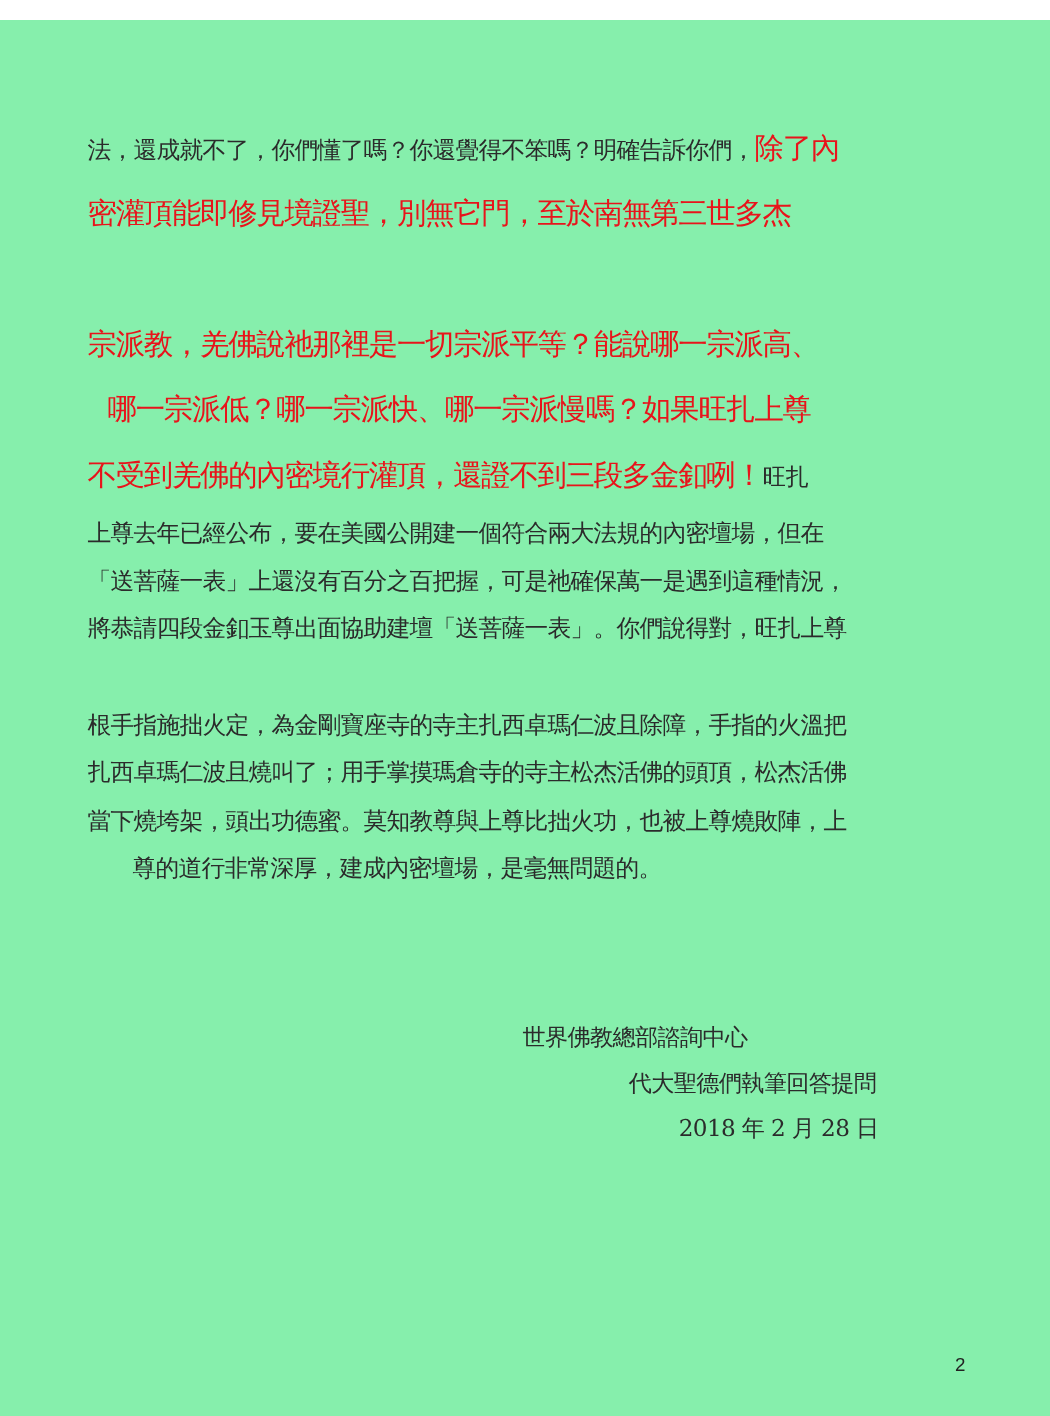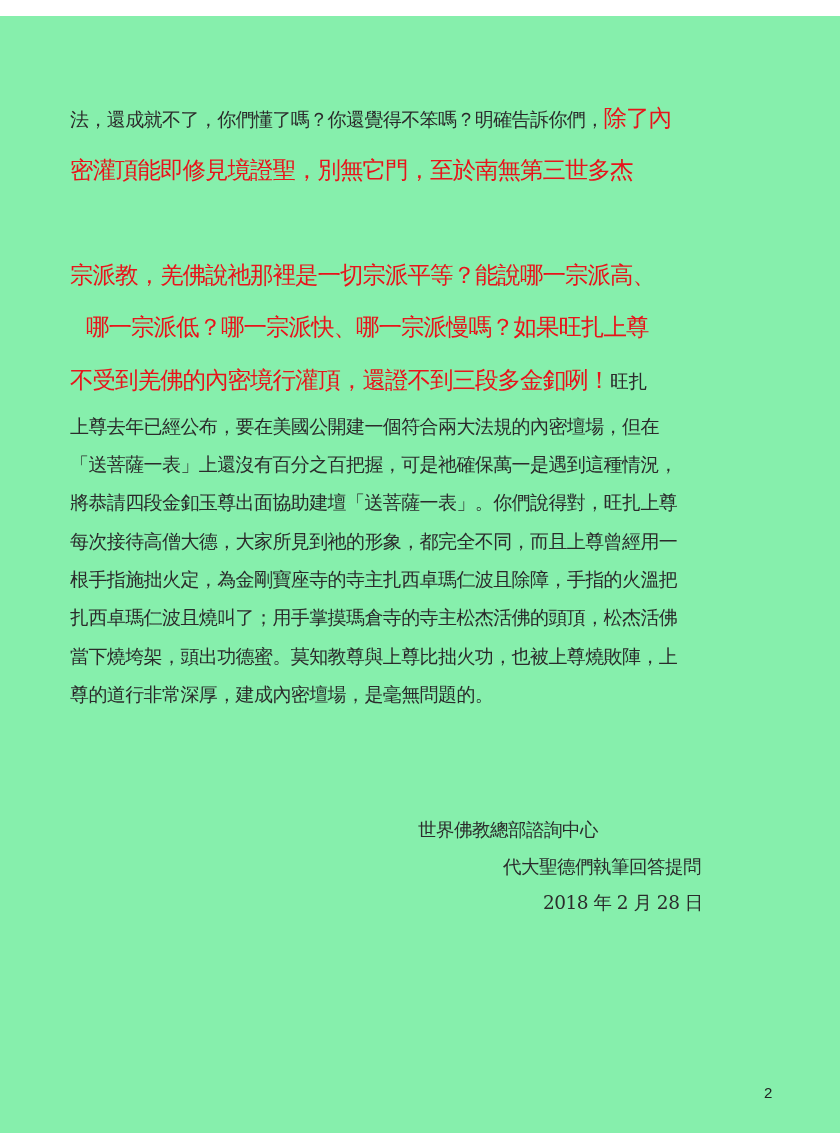--- a/index.html
+++ b/index.html
@@ -45,37 +45,34 @@
   </div>
 
   <div class="line" style="top:436px;">
     <span class="black">「送菩薩一表」上還沒有百分之百把握，可是祂確保萬一是遇到這種情況，</span>
   </div>
 
   <div class="line" style="top:474px;">
     <span class="black">將恭請四段金釦玉尊出面協助建壇「送菩薩一表」。你們說得對，旺扎上尊</span>
   </div>
 
-  <div class="line" style="top:513px;">
-    <span class="black">每次接待高僧大德，大家所見到祂的形象，都完全不同，而且上尊曾經用一</span>
-  </div>
 
   <div class="line" style="top:551px;">
     <span class="black">根手指施拙火定，為金剛寶座寺的寺主扎西卓瑪仁波且除障，手指的火溫把</span>
   </div>
 
   <div class="line" style="top:589px;">
     <span class="black">扎西卓瑪仁波且燒叫了；用手掌摸瑪倉寺的寺主松杰活佛的頭頂，松杰活佛</span>
   </div>
 
   <div class="line" style="top:628px;">
     <span class="black">當下燒垮架，頭出功德蜜。莫知教尊與上尊比拙火功，也被上尊燒敗陣，上</span>
   </div>
 
-  <div class="line" style="top:666px;">
+  <div class="line" style="top:666px;margin-left:36px;">
     <span class="black">尊的道行非常深厚，建成內密壇場，是毫無問題的。</span>
   </div>
 
   <div class="sig" style="left:418px; top:801px;">世界佛教總部諮詢中心</div>
   <div class="sig" style="left:503px; top:838px;">代大聖德們執筆回答提問</div>
   <div class="sig" style="left:543px; top:874px;">2018 年 2 月 28 日</div>
 
   <div class="pagenum">2</div>
 </div>
 

